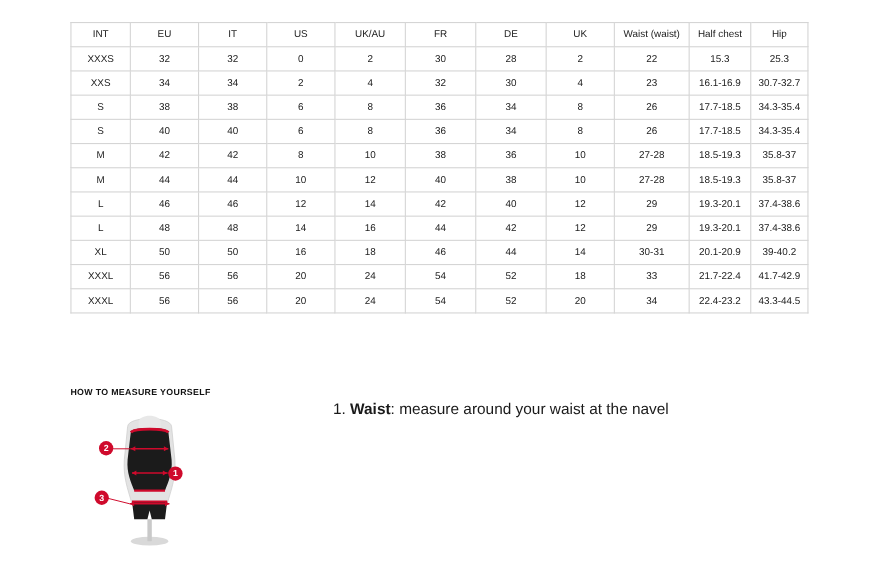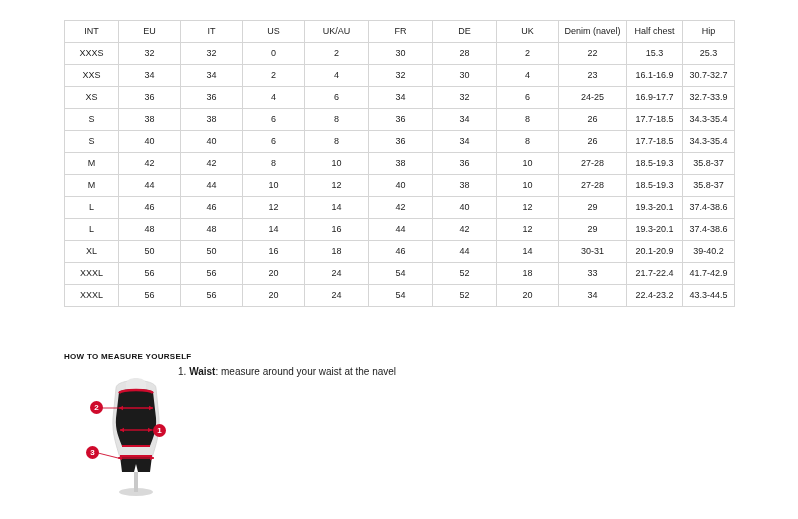--- a/index.html
+++ b/index.html
@@ -73,24 +73,25 @@
     width: 140px;
     height: 130px;
   }
   .instructions {
     position: absolute;
     left: 178px;
     top: 366px;
     width: 430px;
   }
   .instructions .line {
-    font-size: 10px;
+    font-size: 14px;
     color: #1a1a1a;
     margin-bottom: 14px;
     line-height: 11px;
+    text-align: right;
   }
   .instructions .line b {
     font-weight: bold;
   }
   .marker {
     position: absolute;
     width: 13px;
     height: 13px;
     border-radius: 50%;
     background: #cf0a2c;
@@ -126,21 +127,21 @@
     <thead>
       <tr>
         <th>INT</th>
         <th>EU</th>
         <th>IT</th>
         <th>US</th>
         <th>UK/AU</th>
         <th>FR</th>
         <th>DE</th>
         <th>UK</th>
-        <th>Denim (navel)</th>
+        <th>Waist (waist)</th>
         <th>Half chest</th>
         <th>Hip</th>
       </tr>
     </thead>
     <tbody>
       <tr>
         <td>XXXS</td>
         <td>32</td>
         <td>32</td>
         <td>0</td>
@@ -159,33 +160,20 @@
         <td>2</td>
         <td>4</td>
         <td>32</td>
         <td>30</td>
         <td>4</td>
         <td>23</td>
         <td>16.1-16.9</td>
         <td>30.7-32.7</td>
       </tr>
       <tr>
-        <td>XS</td>
-        <td>36</td>
-        <td>36</td>
-        <td>4</td>
-        <td>6</td>
-        <td>34</td>
-        <td>32</td>
-        <td>6</td>
-        <td>24-25</td>
-        <td>16.9-17.7</td>
-        <td>32.7-33.9</td>
-      </tr>
-      <tr>
         <td>S</td>
         <td>38</td>
         <td>38</td>
         <td>6</td>
         <td>8</td>
         <td>36</td>
         <td>34</td>
         <td>8</td>
         <td>26</td>
         <td>17.7-18.5</td>

